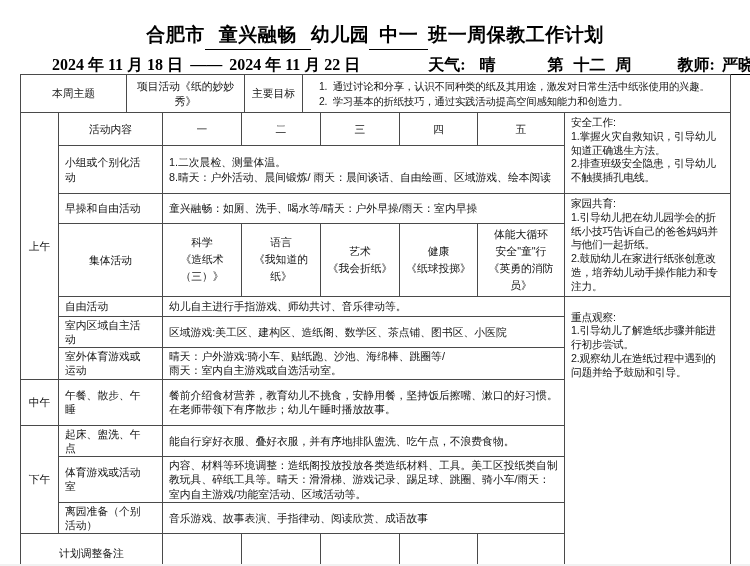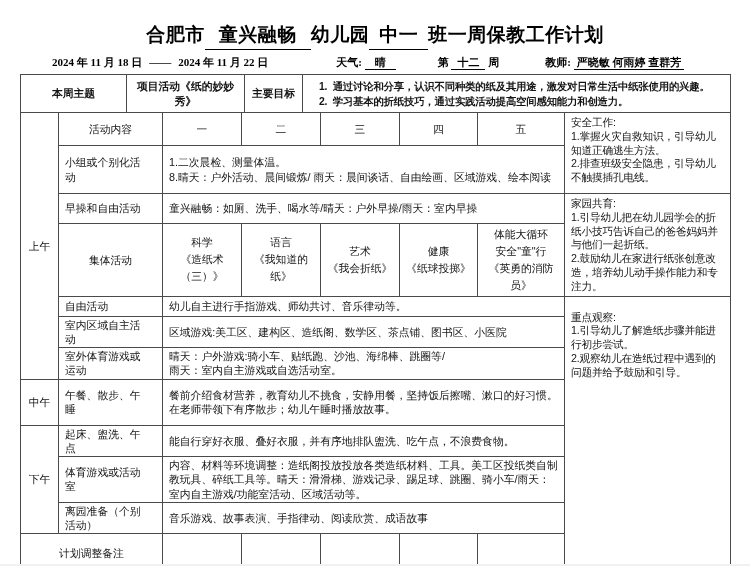--- a/index.html
+++ b/index.html
@@ -16,39 +16,39 @@
     font-size:19px;font-weight:bold;letter-spacing:.5px;color:#000;white-space:nowrap;
   }
   .doc-title .seg{display:inline-block;}
   .u-wide{border-bottom:1.6px solid #000;padding:0 14px 1px 14px;}
   .u-mid{border-bottom:1.6px solid #000;padding:0 10px 1px 10px;}
 
   
   .meta{
     position:absolute;left:52px;top:43px;width:680px;
     font-family:"Liberation Serif","DejaVu Serif",serif;
-    font-weight:bold;font-size:11px;color:#000;white-space:nowrap;
+    font-weight:bold;font-size:16px;color:#000;white-space:nowrap;
     display:flex;align-items:baseline;
   }
   .meta .dash{margin:0 7px;}
   .meta .m-weather{margin-left:68px;}
   .meta .m-week{margin-left:42px;}
   .meta .m-teacher{margin-left:46px;}
   .u-val{border-bottom:1.2px solid #000;padding:0 10px 1px 10px;}
   .u-val-sm{border-bottom:1.2px solid #000;padding:0 6px 1px 6px;}
   .u-val-names{border-bottom:1.2px solid #000;padding:0 3px 1px 3px;}
 
   
   .tables{position:absolute;left:20px;top:62px;width:710px;}
   table{border-collapse:collapse;table-layout:fixed;width:710px;}
   td{
     border:1px solid #4a4a4a;font-size:10.8px;line-height:1.32;color:#141414;
     padding:1px 18px;overflow:hidden;vertical-align:middle;
   }
-  .t-theme{border:1.5px solid #333;font-weight:bold;}
+  .t-theme{border:1.5px solid #333;}
   .t-main{border:1.5px solid #333;margin-top:-1px;}
   .c{text-align:center;padding:1px 2px;}
   .lbl{text-align:left;padding-left:6px;}
   .content{text-align:left;padding:1px 6px;}
   .goals{text-align:left;padding:2px 2px 2px 16px;font-size:10.4px;letter-spacing:-.2px;}
   .goals div{white-space:nowrap;line-height:15px;}
   .period{text-align:center;padding:0;font-family:Liberation Serif, serif;}
   .side{
     vertical-align:top;text-align:left;padding:3px 4px 2px 6px;
     font-size:10.7px;line-height:13.8px;letter-spacing:-.2px;margin-left:36px;

